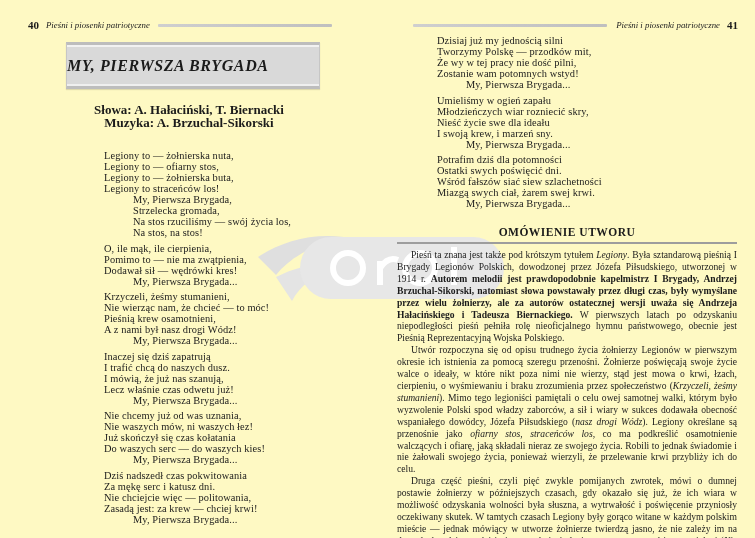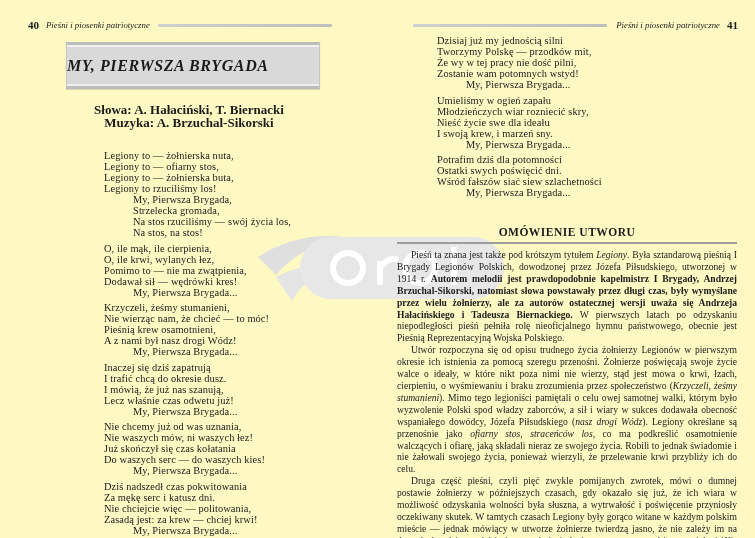--- a/index.html
+++ b/index.html
@@ -87,43 +87,42 @@
     <div class="credits">
       <div>Słowa: A. Hałaciński, T. Biernacki</div>
       <div>Muzyka: A. Brzuchal-Sikorski</div>
     </div>
 
     <div class="lyrics">
         <div class="stanza">
           <div class="lyric-line">Legiony to — żołnierska nuta,</div>
           <div class="lyric-line">Legiony to — ofiarny stos,</div>
           <div class="lyric-line">Legiony to — żołnierska buta,</div>
-          <div class="lyric-line">Legiony to rzuciliśmy los!</div>
+          <div class="lyric-line">Legiony to straceńców los!</div>
           <div class="lyric-line ind">My, Pierwsza Brygada,</div>
           <div class="lyric-line ind">Strzelecka gromada,</div>
           <div class="lyric-line ind">Na stos rzuciliśmy — swój życia los,</div>
           <div class="lyric-line ind">Na stos, na stos!</div>
         </div>
         <div class="stanza">
           <div class="lyric-line">O, ile mąk, ile cierpienia,</div>
-          <div class="lyric-line">O, ile krwi, wylanych łez,</div>
           <div class="lyric-line">Pomimo to — nie ma zwątpienia,</div>
           <div class="lyric-line">Dodawał sił — wędrówki kres!</div>
           <div class="lyric-line ind">My, Pierwsza Brygada...</div>
         </div>
         <div class="stanza">
           <div class="lyric-line">Krzyczeli, żeśmy stumanieni,</div>
           <div class="lyric-line">Nie wierząc nam, że chcieć — to móc!</div>
           <div class="lyric-line">Pieśnią krew osamotnieni,</div>
           <div class="lyric-line">A z nami był nasz drogi Wódz!</div>
           <div class="lyric-line ind">My, Pierwsza Brygada...</div>
         </div>
         <div class="stanza">
           <div class="lyric-line">Inaczej się dziś zapatrują</div>
-          <div class="lyric-line">I trafić chcą do okresie dusz.</div>
+          <div class="lyric-line">I trafić chcą do naszych dusz.</div>
           <div class="lyric-line">I mówią, że już nas szanują,</div>
           <div class="lyric-line">Lecz właśnie czas odwetu już!</div>
           <div class="lyric-line ind">My, Pierwsza Brygada...</div>
         </div>
         <div class="stanza">
           <div class="lyric-line">Nie chcemy już od was uznania,</div>
           <div class="lyric-line">Nie waszych mów, ni waszych łez!</div>
           <div class="lyric-line">Już skończył się czas kołatania</div>
           <div class="lyric-line">Do waszych serc — do waszych kies!</div>
           <div class="lyric-line ind">My, Pierwsza Brygada...</div>
@@ -158,20 +157,21 @@
           <div class="lyric-line">Umieliśmy w ogień zapału</div>
           <div class="lyric-line">Młodzieńczych wiar rozniecić skry,</div>
           <div class="lyric-line">Nieść życie swe dla ideału</div>
           <div class="lyric-line">I swoją krew, i marzeń sny.</div>
           <div class="lyric-line ind">My, Pierwsza Brygada...</div>
         </div>
         <div class="stanza">
           <div class="lyric-line">Potrafim dziś dla potomności</div>
           <div class="lyric-line">Ostatki swych poświęcić dni.</div>
           <div class="lyric-line">Wśród fałszów siać siew szlachetności</div>
+          <div class="lyric-line">Miazgą swych ciał, żarem swej krwi.</div>
           <div class="lyric-line ind">My, Pierwsza Brygada...</div>
         </div>
       </div>
 
     <div class="section-head">OMÓWIENIE UTWORU</div>
     <div class="section-rule"></div>
 
     <div class="body-text">
         <p class="para"><span>Pieśń ta znana jest także pod krótszym tytułem </span><span class="i">Legiony</span><span>. Była sztandarową pieśnią I Brygady Legionów Polskich, dowodzonej przez Józefa Piłsudskiego, utworzonej w 1914 r. </span><span class="b">Autorem melodii jest prawdopodobnie kapelmistrz I Brygady, Andrzej Brzuchal-Sikorski, natomiast słowa powstawały przez długi czas, były wymyślane przez wielu żołnierzy, ale za autorów ostatecznej wersji uważa się Andrzeja Hałacińskiego i Tadeusza Biernackiego.</span><span> W pierwszych latach po odzyskaniu niepodległości pieśń pełniła rolę nieoficjalnego hymnu państwowego, obecnie jest Pieśnią Reprezentacyjną Wojska Polskiego.</span></p>
         <p class="para"><span>Utwór rozpoczyna się od opisu trudnego życia żołnierzy Legionów w pierwszym okresie ich istnienia za pomocą szeregu przenośni. Żołnierze poświęcają swoje życie walce o ideały, w które nikt poza nimi nie wierzy, stąd jest mowa o krwi, łzach, cierpieniu, o wyśmiewaniu i braku zrozumienia przez społeczeństwo (</span><span class="i">Krzyczeli, żeśmy stumanieni</span><span>). Mimo tego legioniści pamiętali o celu owej samotnej walki, którym było wyzwolenie Polski spod władzy zaborców, a sił i wiary w sukces dodawała obecność wspaniałego dowódcy, Józefa Piłsudskiego (</span><span class="i">nasz drogi Wódz</span><span>). Legiony określane są przenośnie jako </span><span class="i">ofiarny stos, straceńców los</span><span>, co ma podkreślić osamotnienie walczących i ofiarę, jaką składali nieraz ze swojego życia. Robili to jednak świadomie i nie żałowali swojego życia, ponieważ wierzyli, że przelewanie krwi przybliży ich do celu.</span></p>

